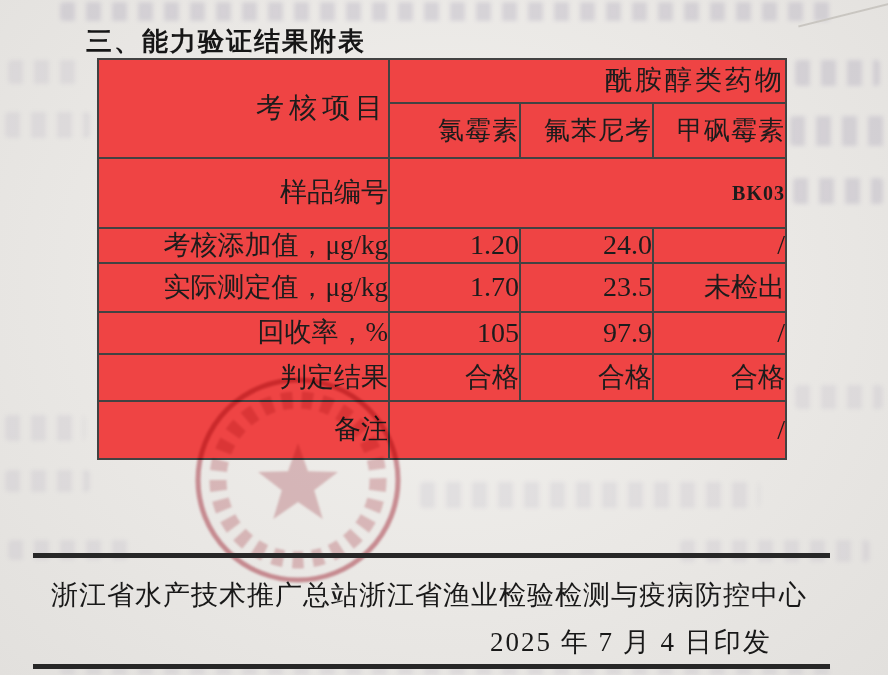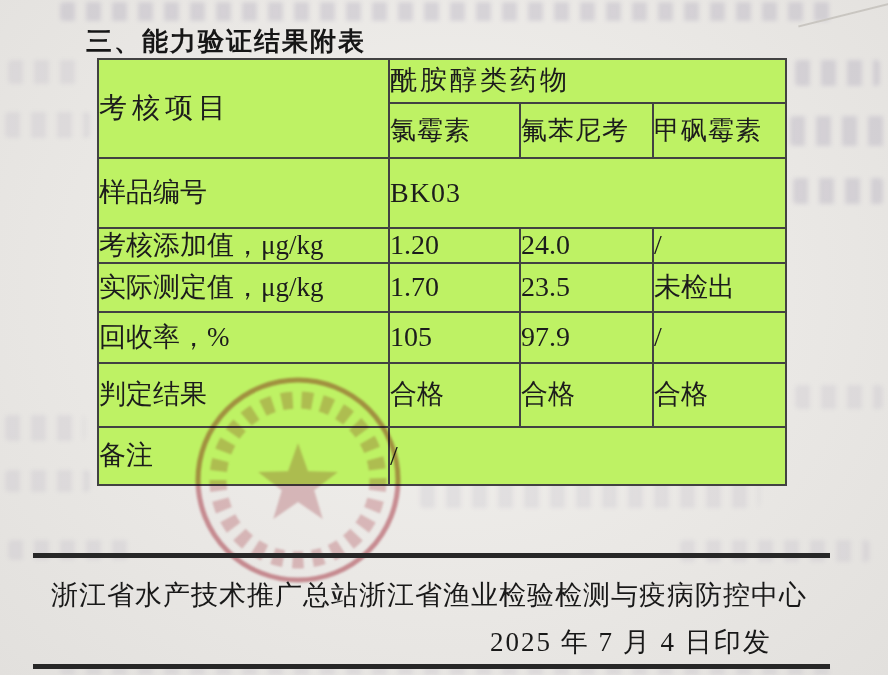--- a/index.html
+++ b/index.html
@@ -14,34 +14,34 @@
   .doc-title{
     position:absolute;left:86px;top:24px;
     font-family:"Liberation Sans","DejaVu Sans",sans-serif;
     font-weight:700;font-size:26px;color:#161616;letter-spacing:2px;
   }
 
   
   .doc-table{
     position:absolute;left:97px;top:58px;
     border-collapse:collapse;table-layout:fixed;
-    background:#bef264;color:#1c1c1c;text-align:left;
+    background:#ef4444;color:#1c1c1c;text-align:right;
   }
   .doc-table td{
     border:2px solid #424242;padding:0;vertical-align:middle;
     font-size:27px;line-height:1.15;
   }
   tr.r1{height:44px;} tr.r2{height:55px;} tr.r3{height:70px;}
-  tr.r4{height:35px;} tr.r5{height:49px;} tr.r6{height:51px;}
-  tr.r7{height:64px;} tr.r8{height:58px;border-radius:7px;}
+  tr.r4{height:35px;} tr.r5{height:49px;} tr.r6{height:42px;}
+  tr.r7{height:47px;} tr.r8{height:58px;border-radius:7px;}
   td.corner{font-size:28px;letter-spacing:5px;}
   td.group{font-size:27px;letter-spacing:3px;}
   td.drug{font-size:26px;letter-spacing:1px;}
   td.mono-val{font-size:28px;}
-  td.sample{font-size:28px;letter-spacing:1px;}
+  td.sample{font-size:20px;letter-spacing:1px;font-weight:bold;}
 
   
   .rule{position:absolute;left:33px;width:797px;height:5px;background:#272727;}
   .rule-top{top:553px;}
   .rule-bottom{top:664px;}
   .footer-orgs{
     position:absolute;left:55px;top:577px;width:752px;
     display:flex;justify-content:flex-end;
     font-size:27px;color:#191919;letter-spacing:1px;white-space:nowrap;
   }

